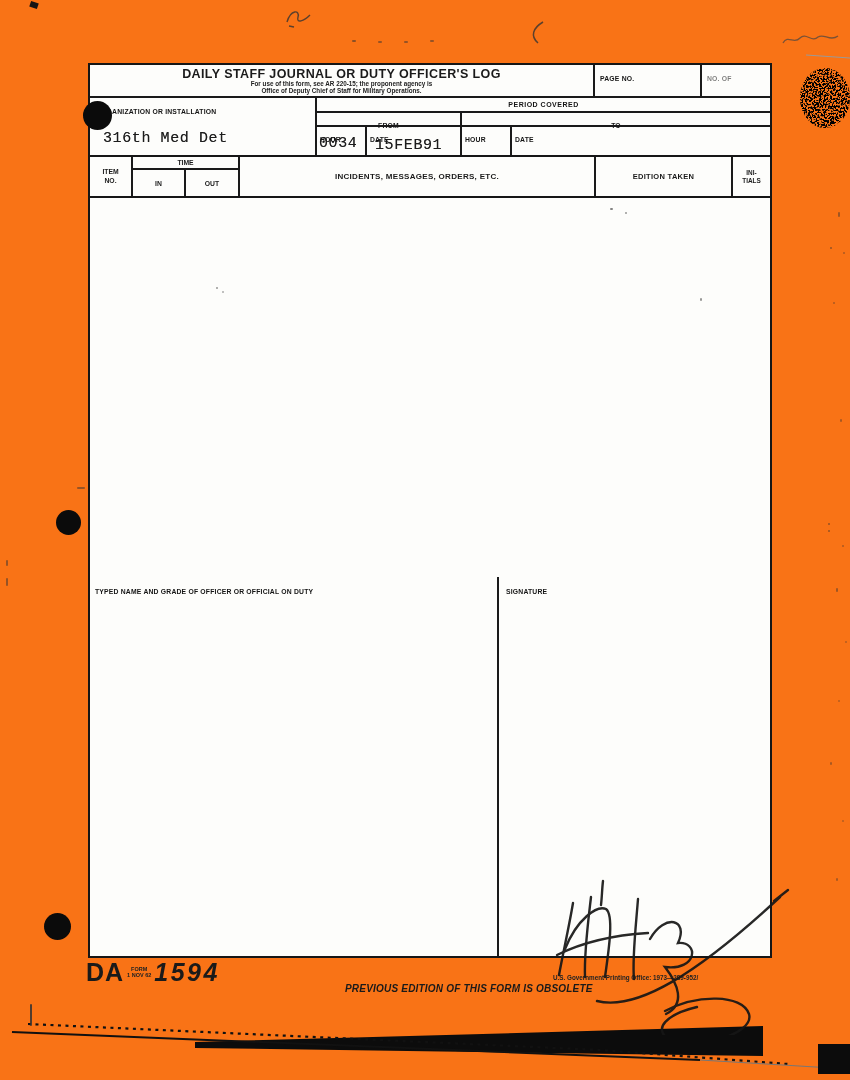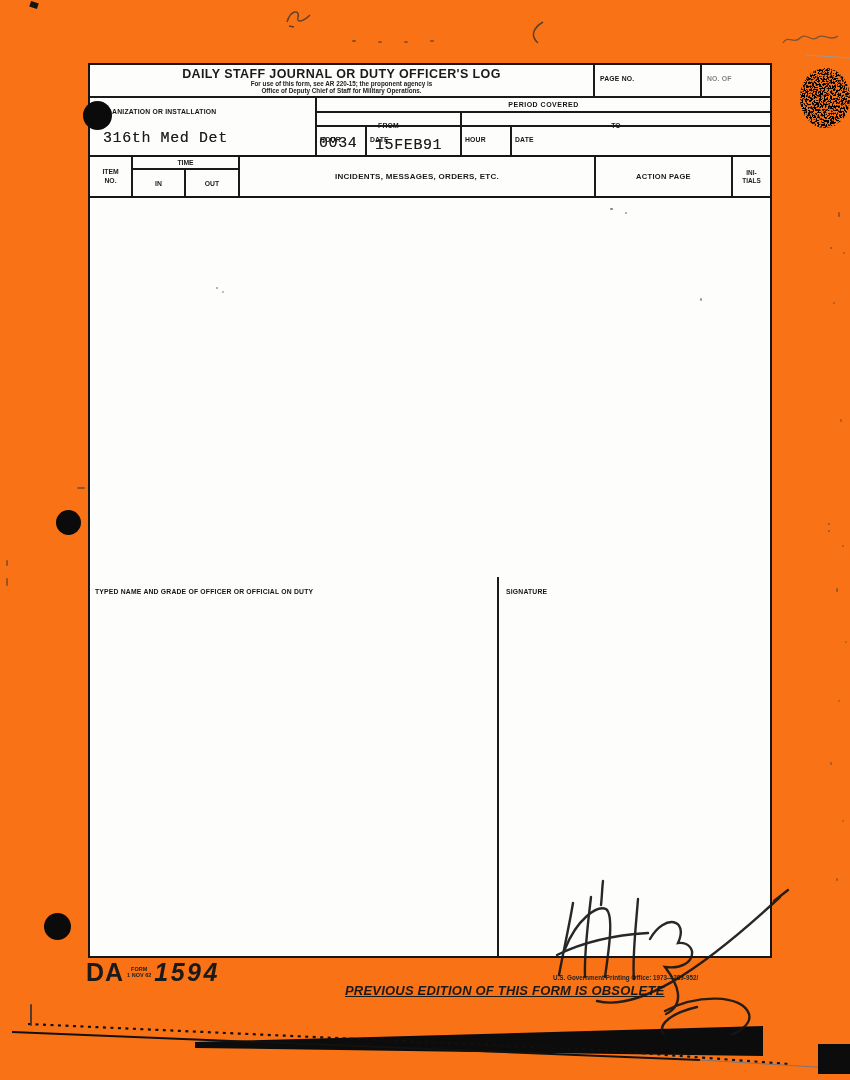--- a/index.html
+++ b/index.html
@@ -50,21 +50,21 @@
   .rows{flex:1;display:flex;flex-direction:column;}
   
   .sec-sig{display:flex;flex:1;}
   .s-name{width:409px;box-sizing:border-box;border-right:2px solid #1a1a1a;padding:3px 0 0 5px;}
   .s-sig{flex:1;padding:3px 0 0 7px;}
   
   .da-line{position:absolute;left:86px;top:960px;display:flex;align-items:flex-start;}
   .da-big{font-size:25px;font-weight:bold;letter-spacing:1px;line-height:24px;}
   .da-small{margin:7px 3px 0 3px;text-align:center;font-size:5.5px;font-weight:bold;line-height:5.5px;color:#222;}
   .da-num{font-size:25px;font-weight:bold;letter-spacing:2.5px;line-height:24px;font-style:italic;}
-  .obsolete{position:absolute;left:345px;top:983px;font-size:13px;font-weight:bold;font-style:italic;letter-spacing:.2px;text-decoration:underline;}
+  .obsolete{position:absolute;left:345px;top:983px;font-size:10px;font-weight:bold;font-style:italic;letter-spacing:.2px;}
   .gpo{position:absolute;left:553px;top:974px;font-size:6.3px;font-weight:bold;color:#222;}
   
   .punch{position:absolute;border-radius:50%;background:#0b0b0b;z-index:5;}
   .spk{position:absolute;background:#333;border-radius:1px;z-index:4;}
   .sigsvg{position:absolute;left:485px;top:875px;z-index:6;pointer-events:none;}
   .stain{position:absolute;left:798px;top:66px;z-index:3;}
   .scribble{position:absolute;z-index:3;}
   .faintline{position:absolute;left:806px;top:56px;width:46px;height:1px;background:#999;transform:rotate(4deg);}
   .bottomart{position:absolute;left:0;top:1018px;z-index:4;}
   .tlmark{position:absolute;left:30px;top:2px;width:8px;height:6px;background:#141414;transform:rotate(18deg);}
@@ -139,21 +139,21 @@
             </div>
           <div class="t-out">
               <span>OUT</span>
             </div>
         </div>
       </div>
       <div class="th th-inc">
         <span>INCIDENTS, MESSAGES, ORDERS, ETC.</span>
       </div>
       <div class="th th-act">
-        <span>ACTION PAGE</span>
+        <span>EDITION TAKEN</span>
       </div>
       <div class="th th-ini">
         <span>INI-</span>
         <span>TIALS</span>
       </div>
     </div>
 
     <div class="rows"></div>
 
     <div class="sec-sig">

